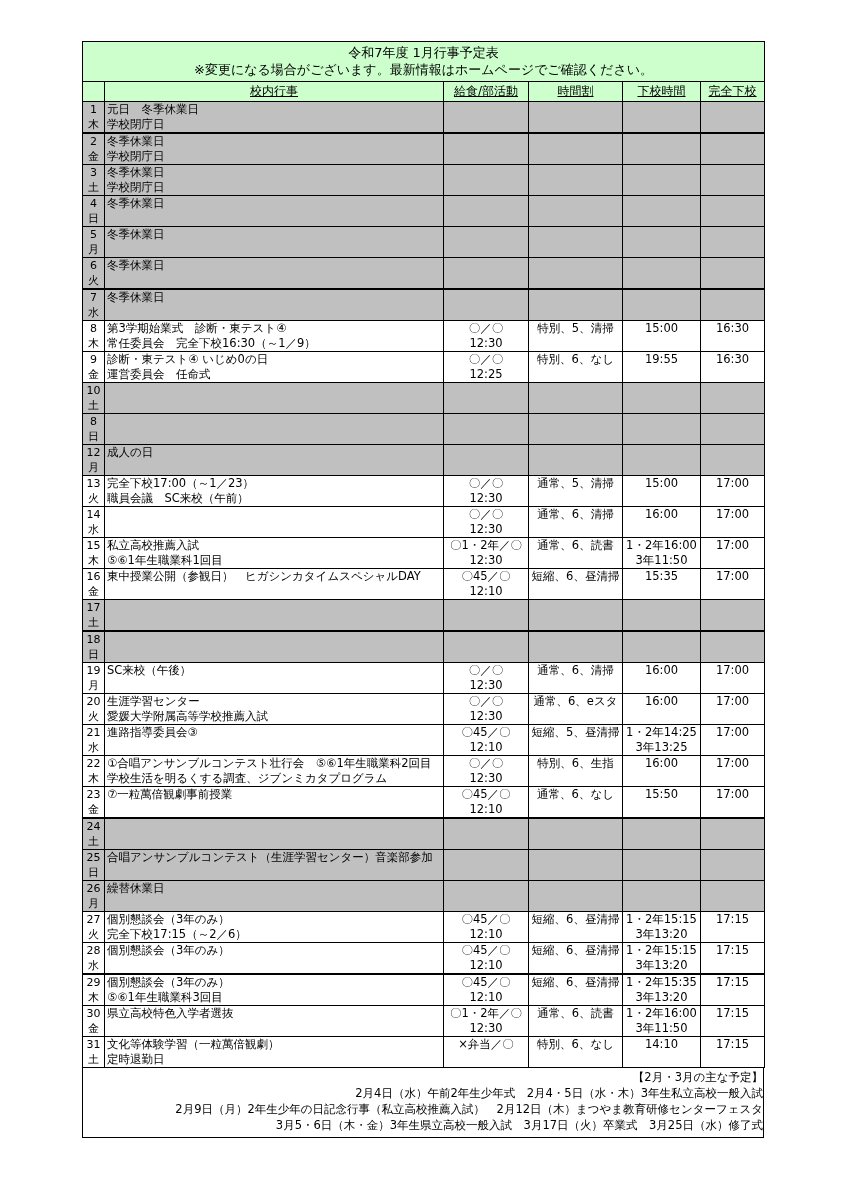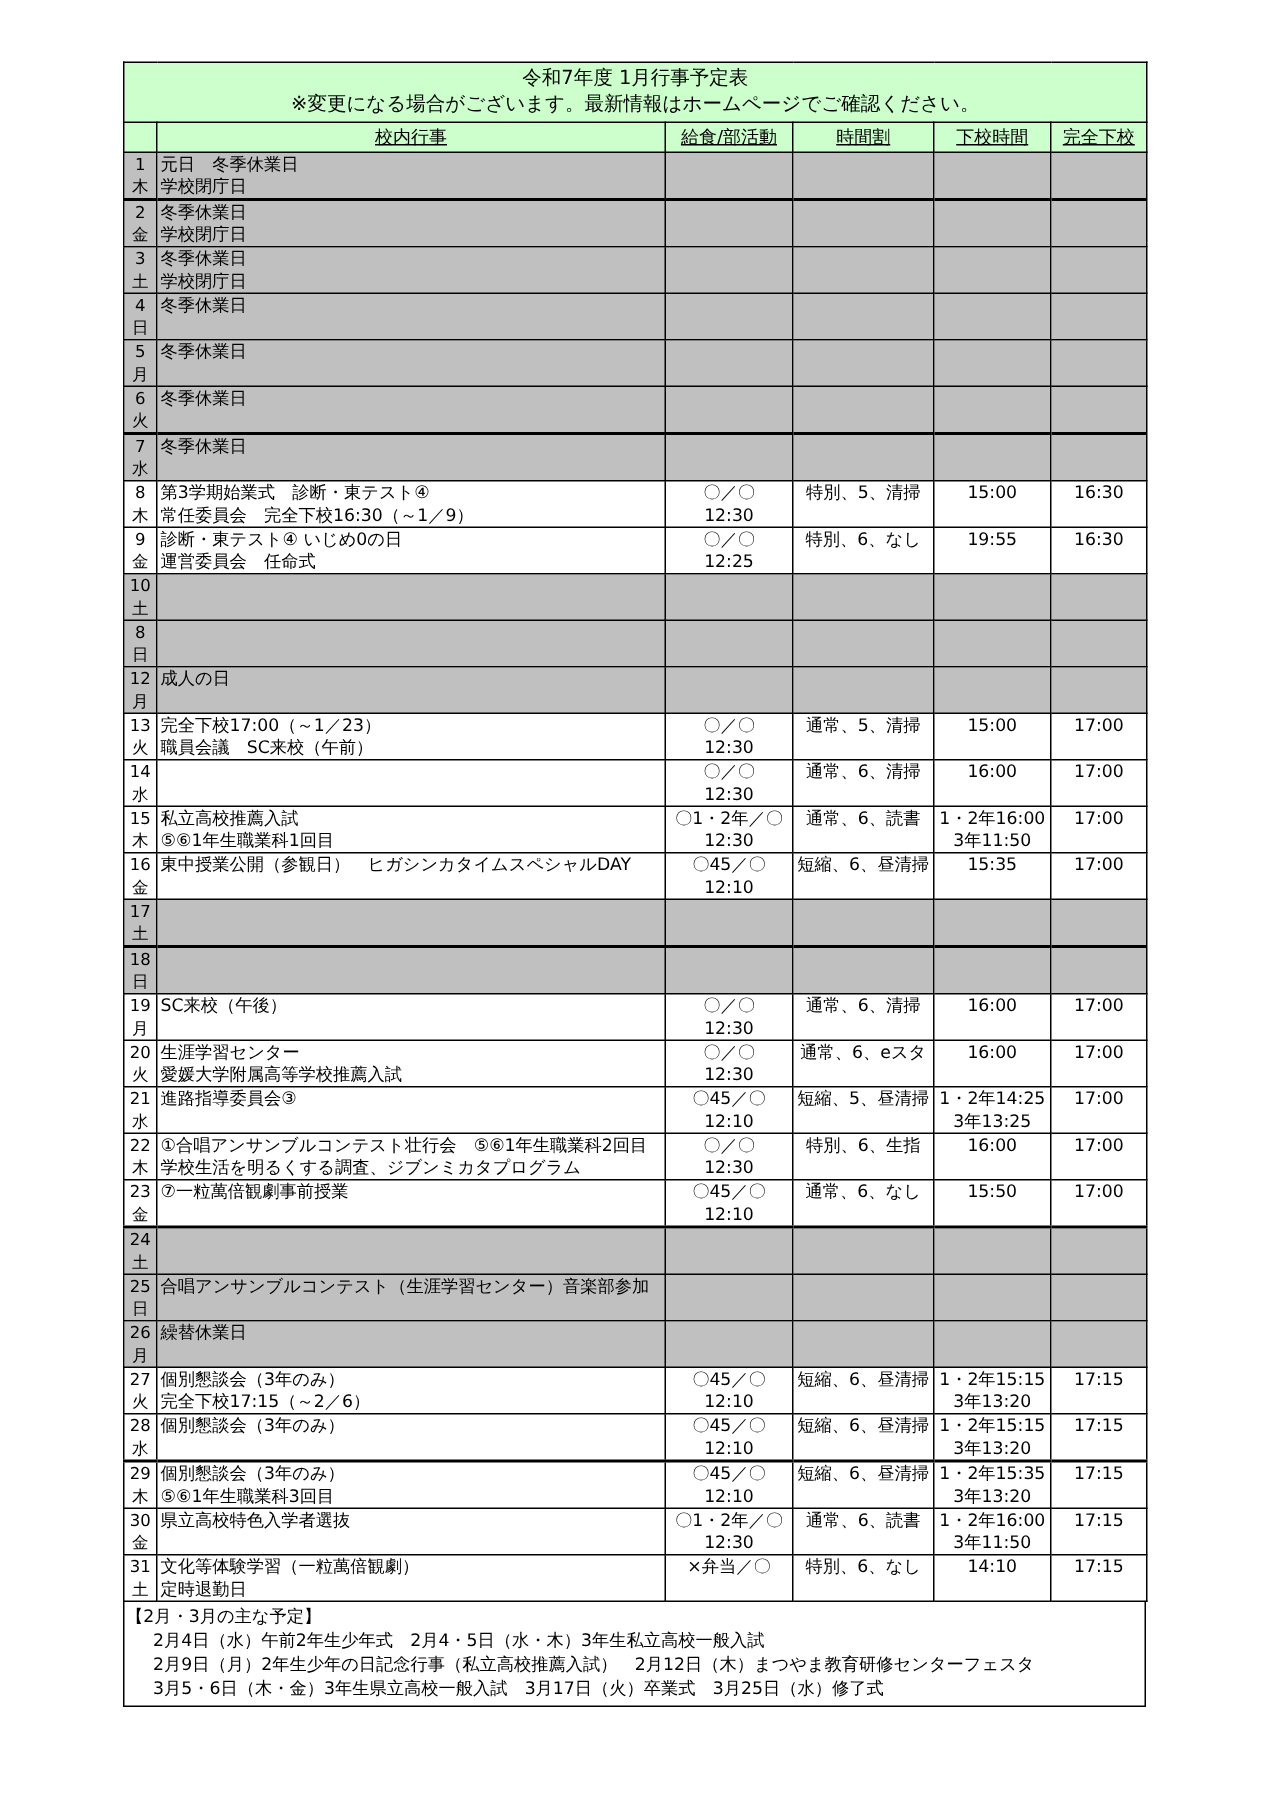--- a/index.html
+++ b/index.html
@@ -11,21 +11,21 @@
            line-height: 15px; vertical-align: top; overflow: hidden; white-space: nowrap; }
   .title-cell { background: #ccffcc; text-align: center; font-size: 13px; line-height: 17px;
                 padding: 2px 0 2px 0; height: 35px; border-bottom: 1px solid #000; margin-top: 20px; }
   .hdr th { background: #ccffcc; text-align: center; height: 19px; line-height: 19px; font-size: 12px; text-decoration: underline; }
   tr.day td { height: 30px; }
   tr.thick td { border-top: 2.5px solid #000; }
   tr.gray td { background: #c0c0c0; }
   .dc { text-align: center; font-size: 11px; line-height: 15px; }
   .ev { padding-left: 2px; }
   .ct { text-align: center; }
-  .notes { border: 1px solid #000; border-top: none; padding: 1px 0 4px 0; font-size: 11.5px; line-height: 16px; }
+  .notes { border: 1px solid #000; border-top: none; padding: 1px 0 4px 0; font-size: 11.5px; line-height: 16px; text-align: right; }
   .notes .h { padding-left: 1px; }
   .notes .l { padding-left: 19px; white-space: nowrap; }
   .line { display: block; }
 </style>
 </head>
 <body>
 
 <div class="sheet">
   <table>
     <colgroup>

